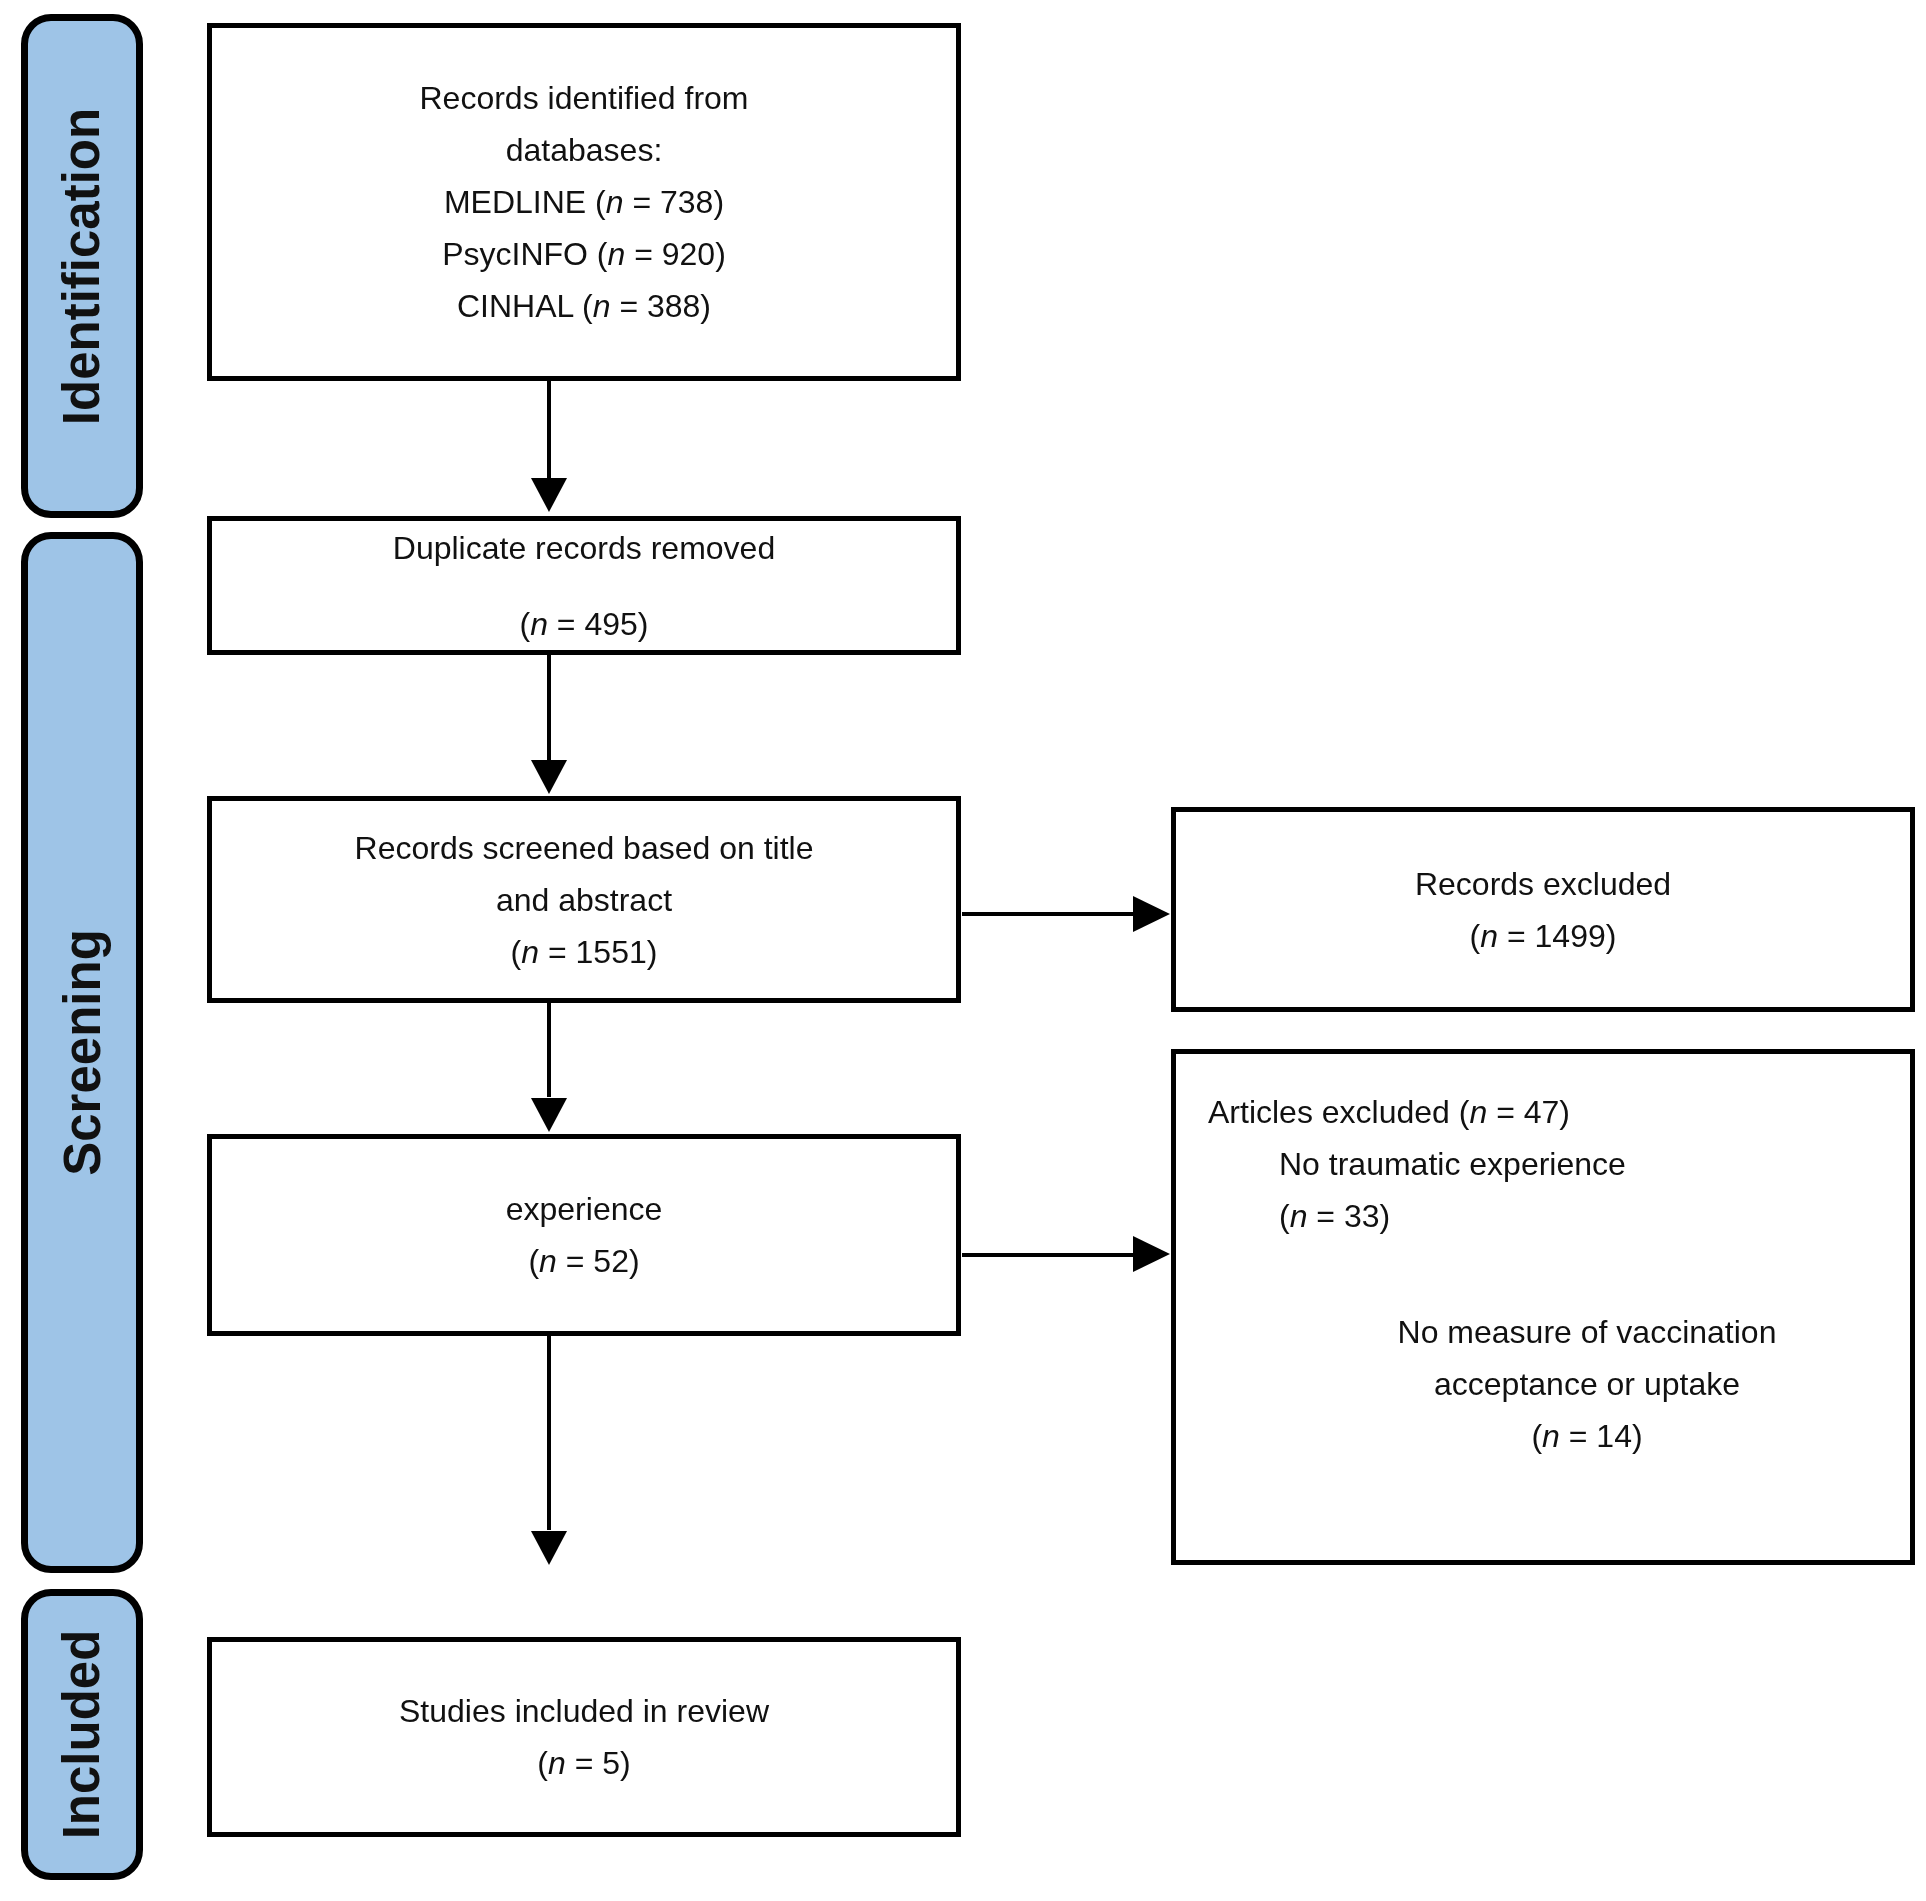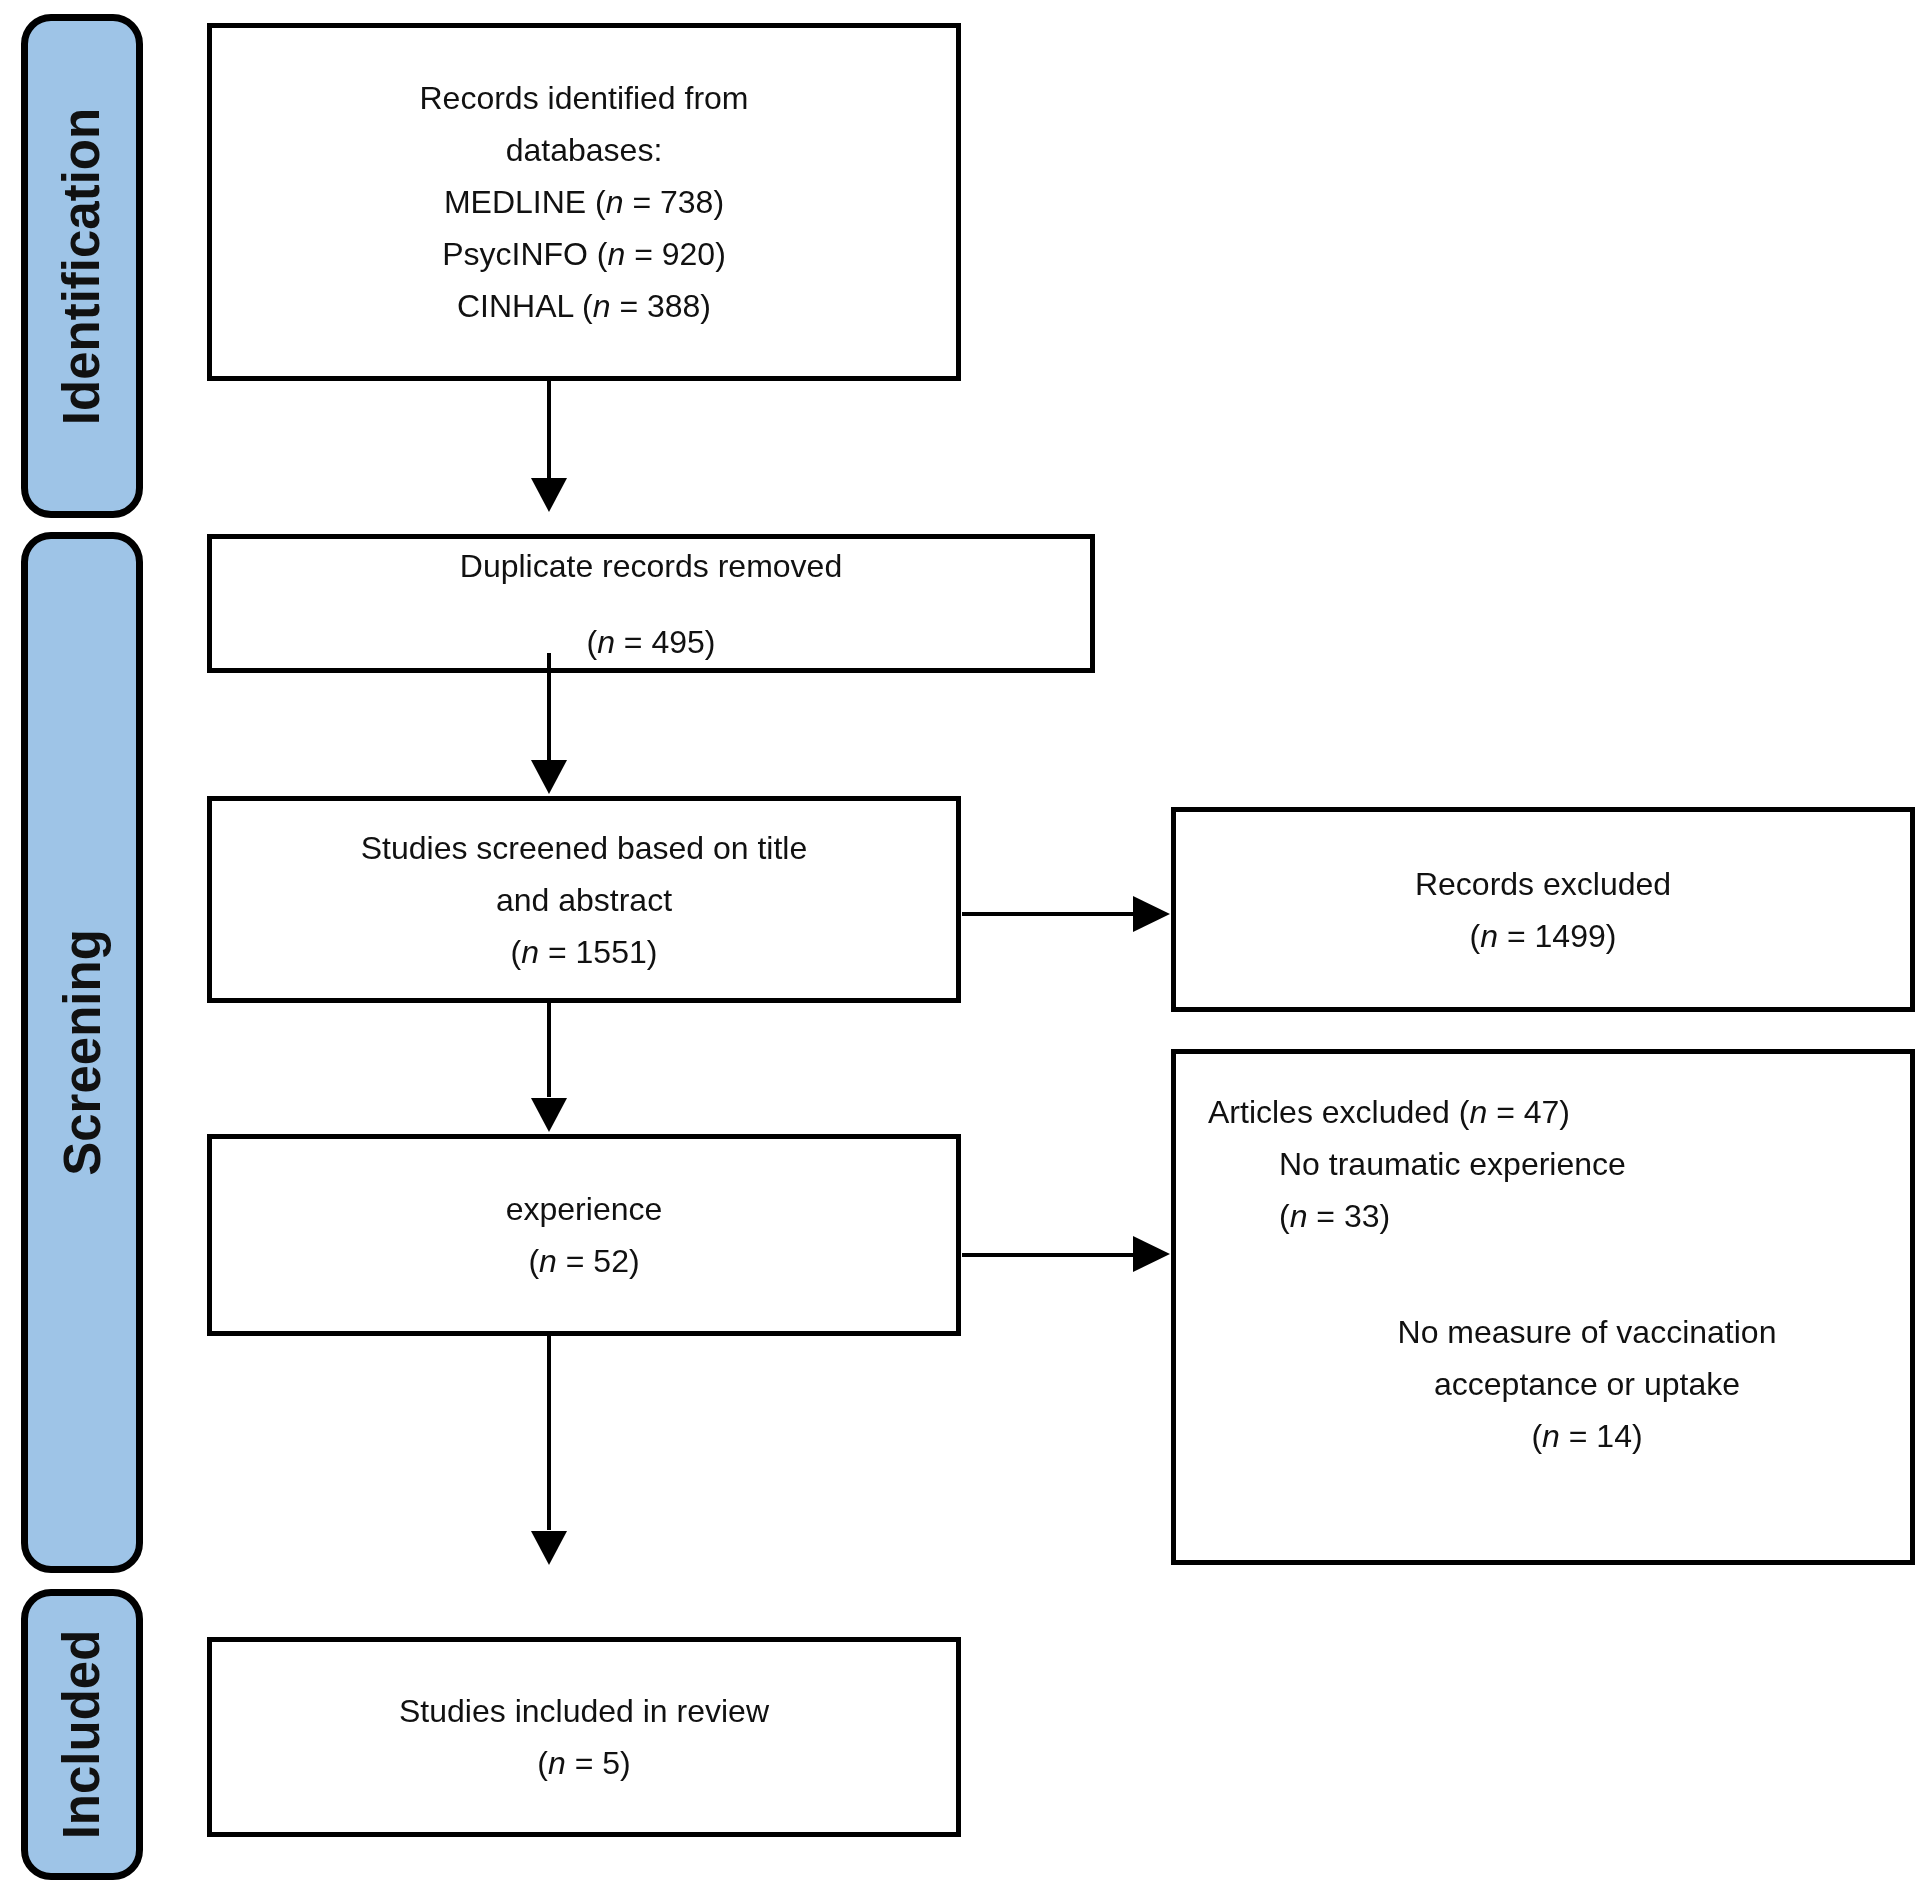--- a/index.html
+++ b/index.html
@@ -49,21 +49,21 @@
     display: flex;
     flex-direction: column;
     align-items: center;
     justify-content: center;
     text-align: center;
   }
   .box .line { white-space: nowrap; }
   .box i { font-style: italic; }
 
   #box-records-identified   { left: 207px;  top: 22.6px;   width: 754px; height: 358px; }
-  #box-duplicates-removed   { left: 207px;  top: 534px;  width: 888px; height: 139px; gap: 24px; }
+  #box-duplicates-removed   { left: 207px;  top: 516px;  width: 754px; height: 139px; gap: 24px; }
   #box-records-screened     { left: 207px;  top: 796px; width: 754px; height: 207px; }
   #box-full-text-assessment { left: 207px;  top: 1134px; width: 754px; height: 202px; }
   #box-studies-included     { left: 207px;  top: 1637px; width: 754px; height: 200px; }
   #box-records-excluded     { left: 1171px; top: 807px; width: 744px; height: 205px; align-items: center; }
   #box-articles-excluded    { left: 1171px; top: 1049px; width: 744px; height: 516px;
                               padding: 32px 15px 21px 32px; text-align: left; }
   #box-articles-excluded .reason { margin-left: 71px; }
   #box-articles-excluded .reason-1 { }
   #box-articles-excluded .reason-2 { margin-top: 64px; text-align: center; }
 
@@ -119,21 +119,21 @@
       <div class="line">PsycINFO (<i>n</i> = 920)</div>
       <div class="line">CINHAL (<i>n</i> = 388)</div>
     </div>
 
   <div class="box center" id="box-duplicates-removed">
       <div class="line">Duplicate records removed</div>
       <div class="line">(<i>n</i> = 495)</div>
     </div>
 
   <div class="box center" id="box-records-screened">
-      <div class="line">Studies screened based on title</div>
+      <div class="line">Records screened based on title</div>
       <div class="line">and abstract</div>
       <div class="line">(<i>n</i> = 1551)</div>
     </div>
 
   <div class="box center" id="box-full-text-assessment">
       <div class="line">experience</div>
       <div class="line">(<i>n</i> = 52)</div>
     </div>
 
   <div class="box center" id="box-studies-included">

